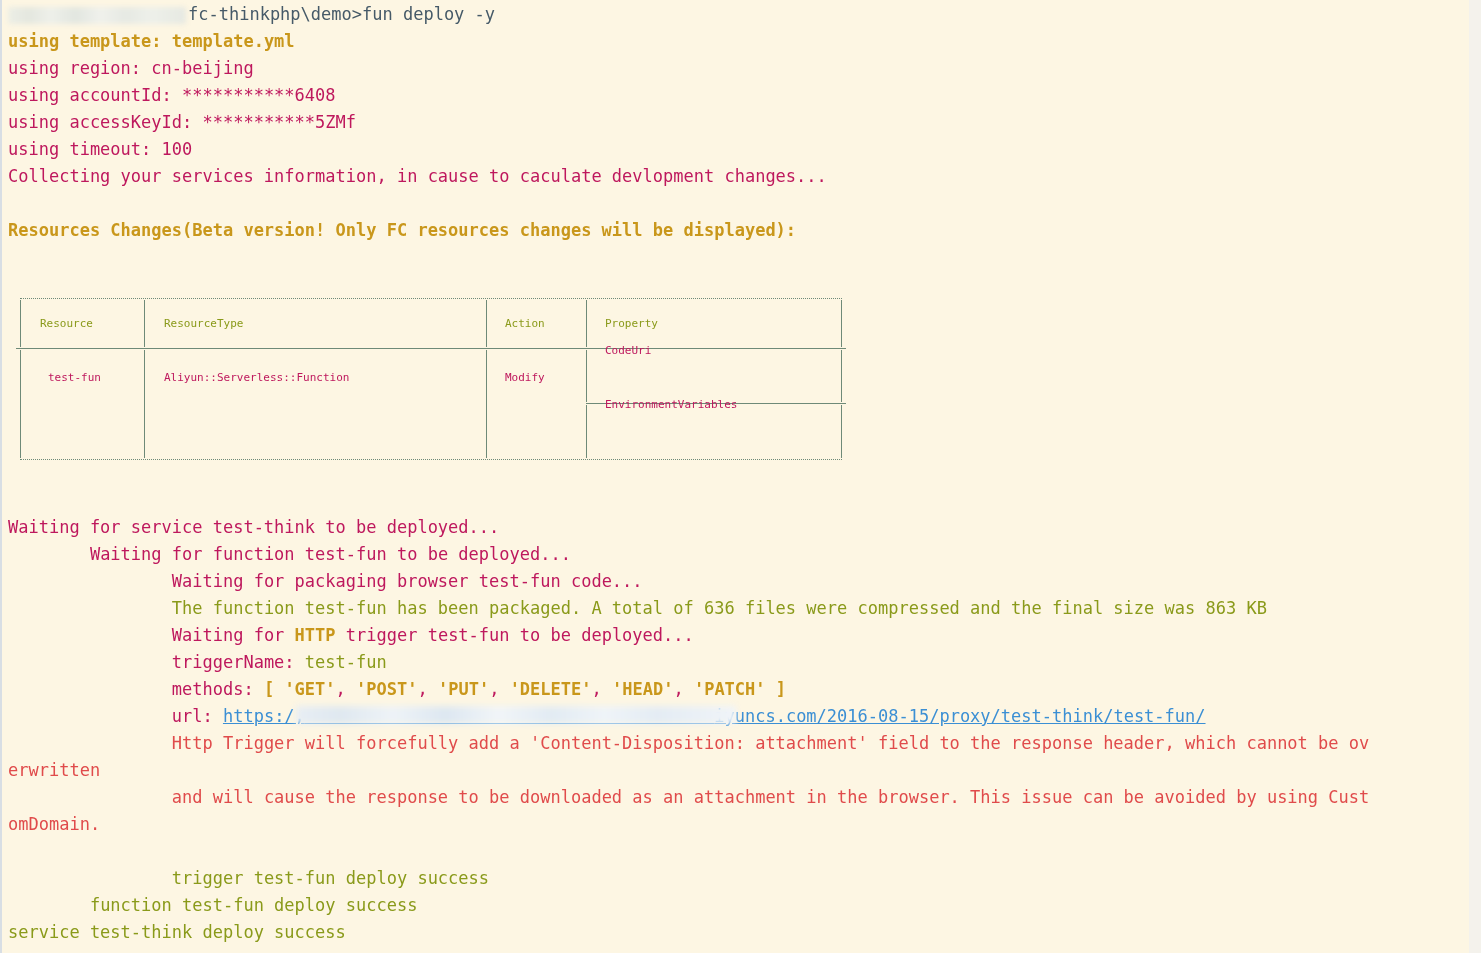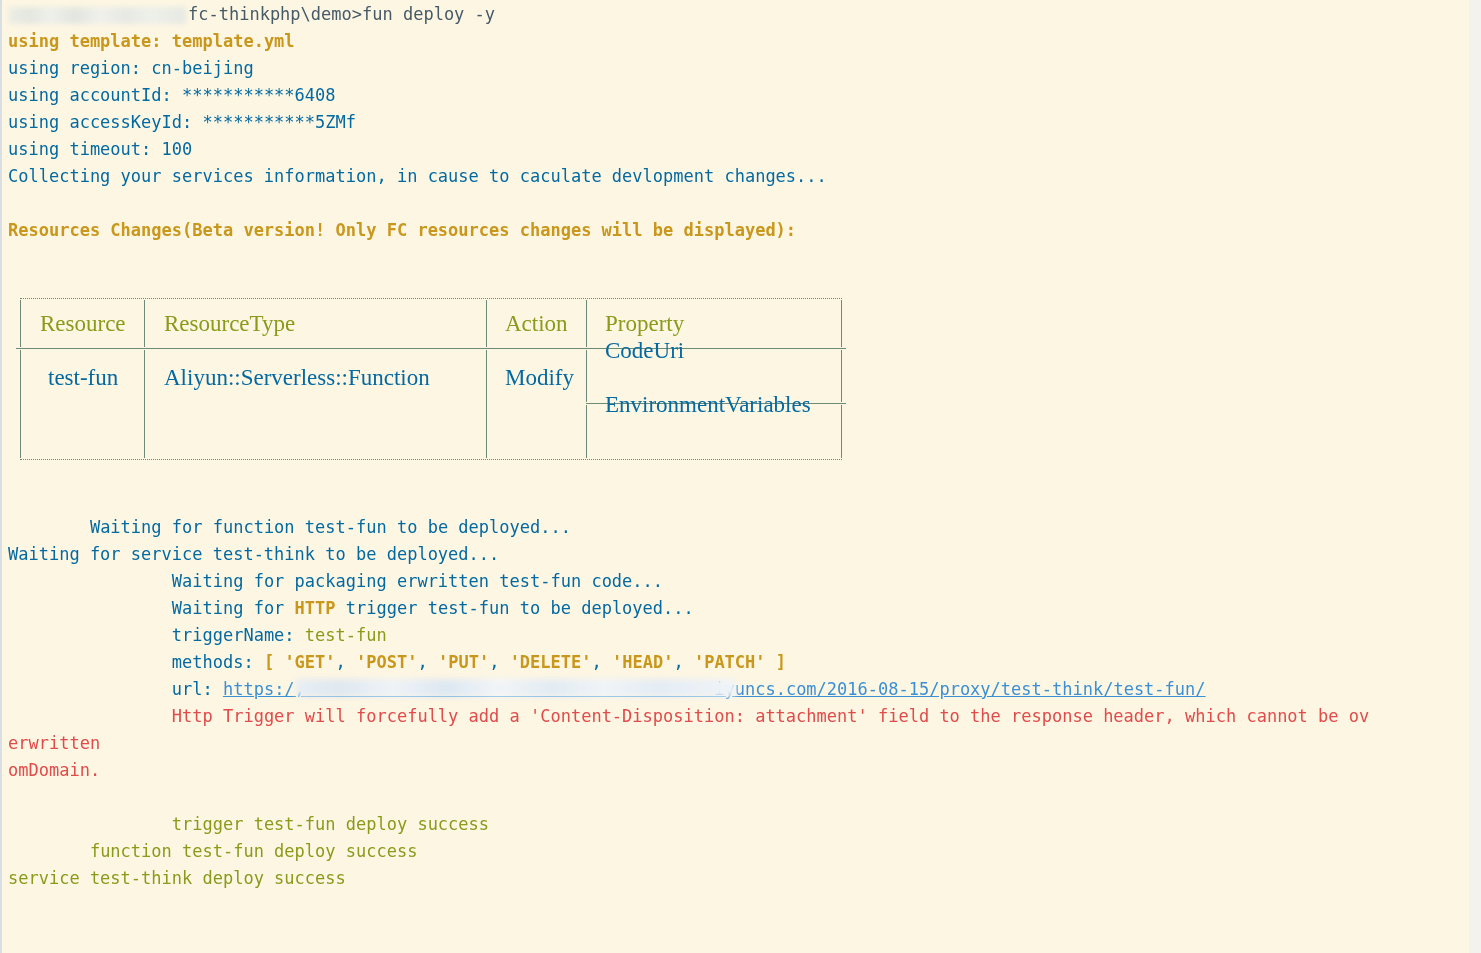--- a/index.html
+++ b/index.html
@@ -44,21 +44,21 @@
   .line {
     font-size: 17px;
     line-height: 27px;
     height: 27px;
     white-space: pre;
     letter-spacing: 0px;
   }
   .line.blank { }
 
   
-  .c-gray   { color: #0369a1; }
+  .c-gray   { color: #be185d; }
   .c-dark   { color: #465a68; }
   .c-amber  { color: #c9971b; font-weight: bold; }
   .c-olive  { color: #8a9a1a; }
   .c-red    { color: #e04b4b; }
   .c-link   { color: #3b8fd4; text-decoration: underline; }
 
   
   .blur {
     display: inline-block;
     vertical-align: middle;
@@ -96,24 +96,23 @@
   #resource-table .h-rule.dotted {
     border-top: 1px dotted #6e8a78;
   }
   #resource-table .v-rule {
     position: absolute;
     width: 0;
     border-left: 1px solid #6e8a78;
   }
   #resource-table .cell {
     position: absolute;
-    font-size: 23px;
+    font-size: 11px;
     line-height: 27px;
     white-space: pre;
-    font-family: Liberation Serif, serif;
   }
 </style>
 </head>
 <body>
 
 <div id="terminal">
 
   <div id="term-left-border"></div>
   <div id="term-right-strip"></div>
 
@@ -169,38 +168,40 @@
       <div class="cell c-gray" style="left:32px;  top:66px;">test-fun</div>
       <div class="cell c-gray" style="left:148px; top:66px;">Aliyun::Serverless::Function</div>
       <div class="cell c-gray" style="left:489px; top:66px;">Modify</div>
       <div class="cell c-gray" style="left:589px; top:39px;">CodeUri</div>
       <div class="cell c-gray" style="left:589px; top:93px;">EnvironmentVariables</div>
     </div>
 
     <div class="line blank"> </div>
     <div class="line blank"> </div>
 
+    <div class="line c-gray">Waiting for service test-think to be deployed...</div>
+
     <div class="line"><span>        </span><span class="c-gray">Waiting for function test-fun to be deployed...</span></div>
 
-    <div class="line c-gray">Waiting for service test-think to be deployed...</div>
-
-    <div class="line"><span>                </span><span class="c-gray">Waiting for packaging erwritten test-fun code...</span></div>
-
+    <div class="line"><span>                </span><span class="c-gray">Waiting for packaging browser test-fun code...</span></div>
+
+    <div class="line"><span>                </span><span class="c-olive">The function test-fun has been packaged. A total of 636 files were compressed and the final size was 863 KB</span></div>
 
     <div class="line"><span>                </span><span class="c-gray">Waiting for </span><span class="c-amber">HTTP</span><span class="c-gray"> trigger test-fun to be deployed...</span></div>
 
     <div class="line"><span>                </span><span class="c-gray">triggerName: </span><span class="c-olive">test-fun</span></div>
 
     <div class="line"><span>                </span><span class="c-gray">methods: </span><span class="c-amber">[ </span><span class="c-amber">'GET'</span><span class="c-gray">, </span><span class="c-amber">'POST'</span><span class="c-gray">, </span><span class="c-amber">'PUT'</span><span class="c-gray">, </span><span class="c-amber">'DELETE'</span><span class="c-gray">, </span><span class="c-amber">'HEAD'</span><span class="c-gray">, </span><span class="c-amber">'PATCH'</span><span class="c-amber"> ]</span></div>
 
     <div class="line" style="position:relative;"><span>                </span><span class="c-gray">url: </span><a href="#" class="c-link"><span>https:/,</span><span>                                        </span><span>iyuncs.com/2016-08-15/proxy/test-think/test-fun/</span></a><span class="url-blur" style="left:288px; top:3px; width:440px; height:18px;"></span></div>
 
     <div class="line"><span>                </span><span class="c-red">Http Trigger will forcefully add a 'Content-Disposition: attachment' field to the response header, which cannot be ov</span></div>
     <div class="line c-red">erwritten</div>
 
+    <div class="line"><span>                </span><span class="c-red">and will cause the response to be downloaded as an attachment in the browser. This issue can be avoided by using Cust</span></div>
     <div class="line c-red">omDomain.</div>
 
     <div class="line blank"> </div>
 
     <div class="line"><span>                </span><span class="c-olive">trigger test-fun deploy success</span></div>
     <div class="line"><span>        </span><span class="c-olive">function test-fun deploy success</span></div>
     <div class="line c-olive">service test-think deploy success</div>
 
   </div>
 </div>

